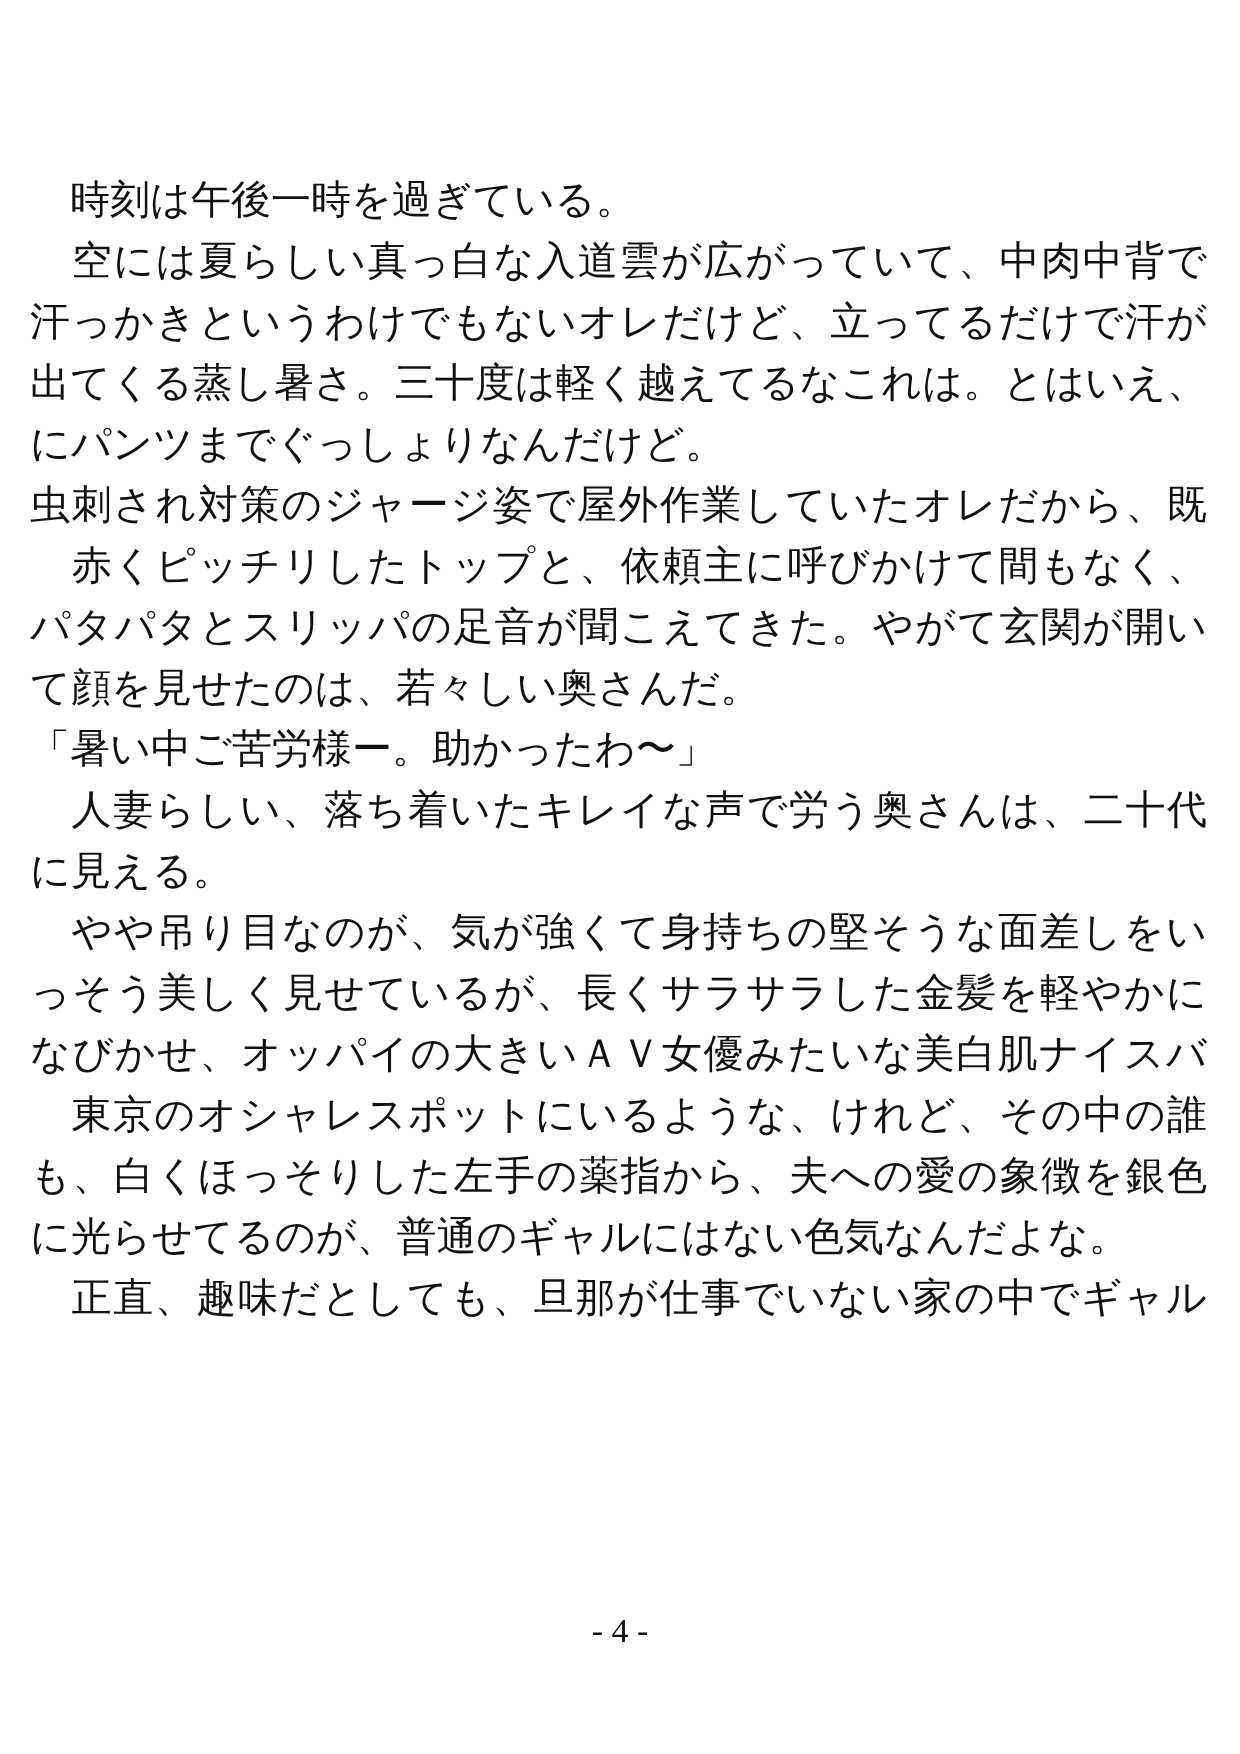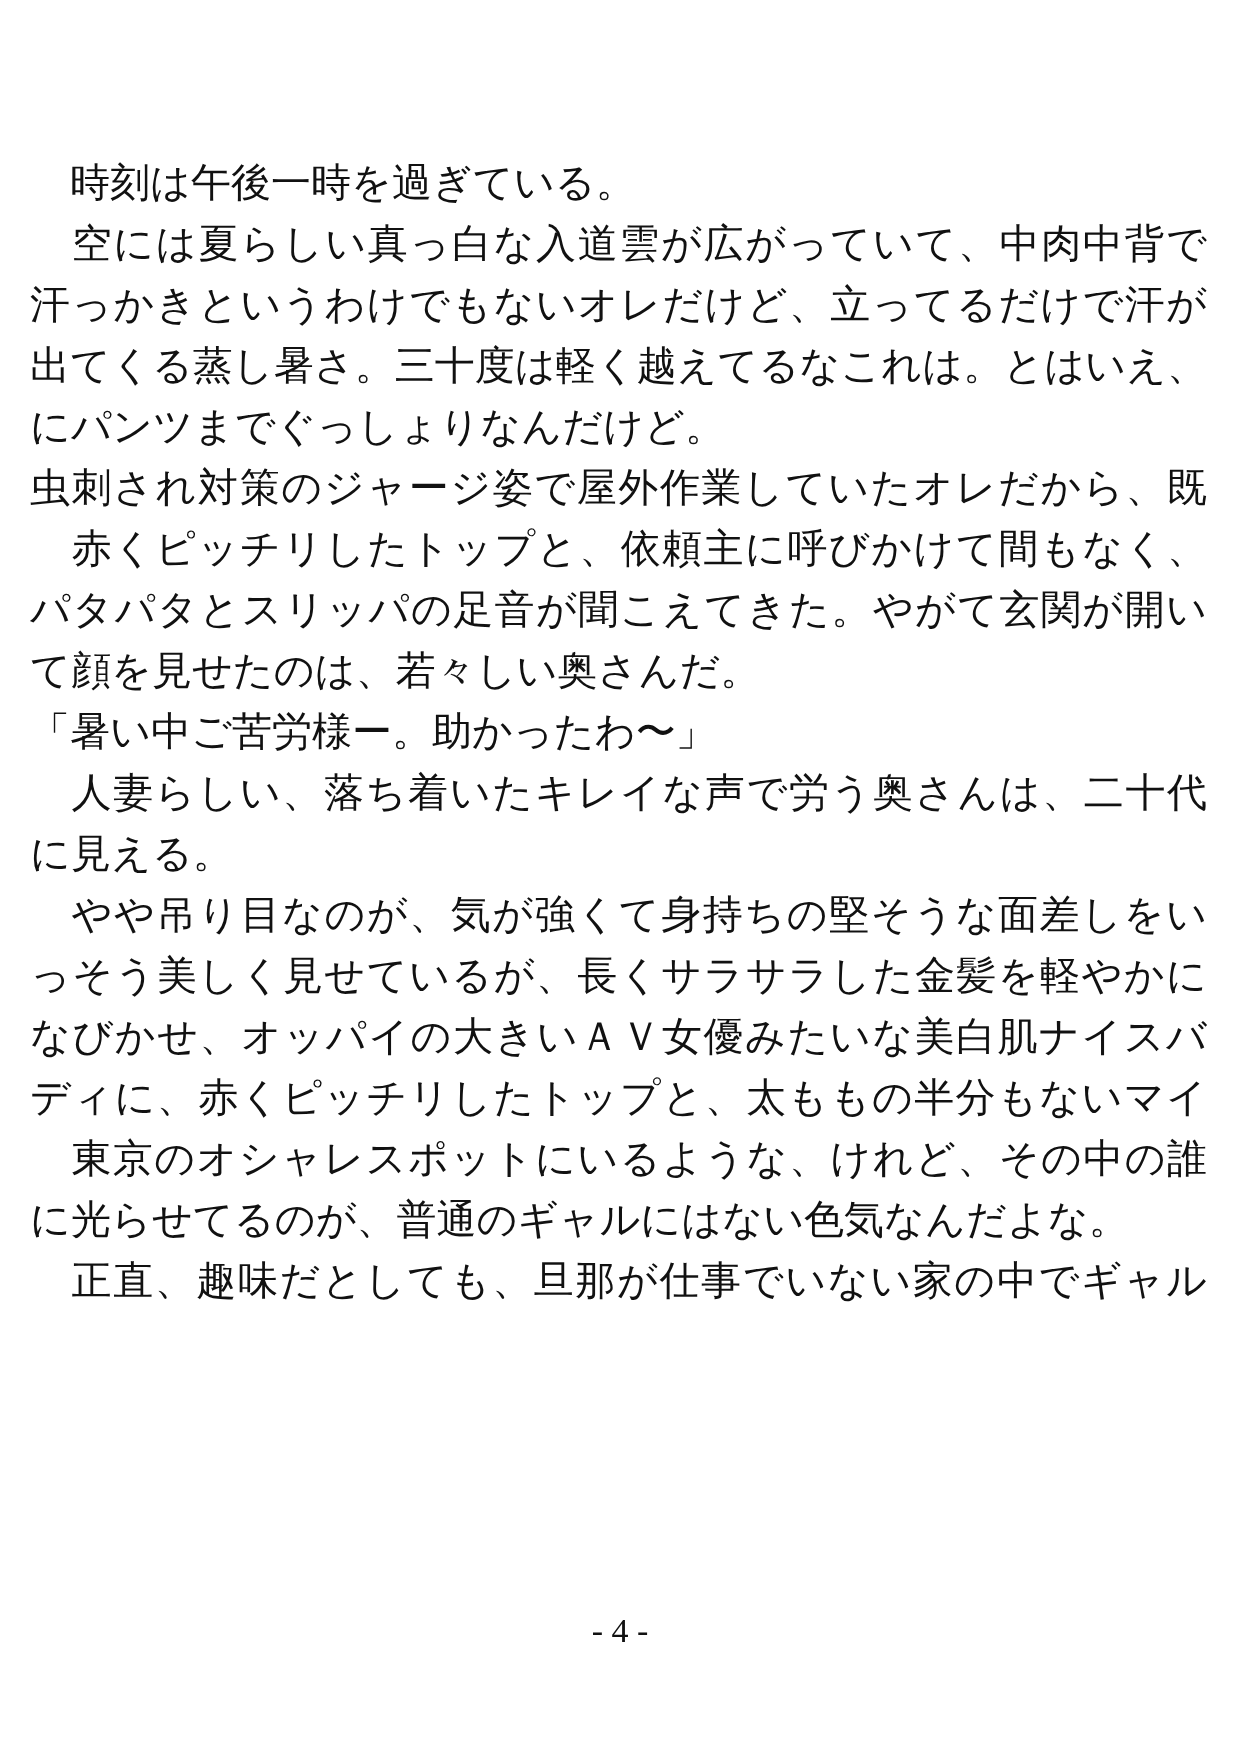--- a/index.html
+++ b/index.html
@@ -12,21 +12,21 @@
     width: 1240px;
     height: 1754px;
     background: #ffffff;
     overflow: hidden;
     font-family: "Liberation Serif", "DejaVu Serif", serif;
     color: #111111;
   }
   .textblock {
     position: absolute;
     left: 30px;
-    top: 152px;
+    top: 169px;
     width: 1177px;
   }
   .line {
     height: 61px;
     line-height: 61px;
     font-size: 40px;
     white-space: pre;
     color: #111111;
     overflow: visible;
   }
@@ -61,19 +61,19 @@
       <div class="line just">虫刺され対策のジャージ姿で屋外作業していたオレだから、既</div>
       <div class="line just">　赤くピッチリしたトップと、依頼主に呼びかけて間もなく、</div>
       <div class="line just">パタパタとスリッパの足音が聞こえてきた。やがて玄関が開い</div>
       <div class="line">て顔を見せたのは、若々しい奥さんだ。</div>
       <div class="line">「暑い中ご苦労様ー。助かったわ〜」</div>
       <div class="line just">　人妻らしい、落ち着いたキレイな声で労う奥さんは、二十代</div>
       <div class="line">に見える。</div>
       <div class="line just">　やや吊り目なのが、気が強くて身持ちの堅そうな面差しをい</div>
       <div class="line just">っそう美しく見せているが、長くサラサラした金髪を軽やかに</div>
       <div class="line just">なびかせ、オッパイの大きいＡＶ女優みたいな美白肌ナイスバ</div>
-      <div class="line just">ディに、赤くピッチリしたトップと、太ももの半分もないマイ</div>
       <div class="line just">　東京のオシャレスポットにいるような、けれど、その中の誰</div>
+      <div class="line just">も、白くほっそりした左手の薬指から、夫への愛の象徴を銀色</div>
       <div class="line">に光らせてるのが、普通のギャルにはない色気なんだよな。</div>
       <div class="line just">　正直、趣味だとしても、旦那が仕事でいない家の中でギャル</div>
     </div>
   <div class="footer">- 4 -</div>
 </div>
 
 </body></html>

